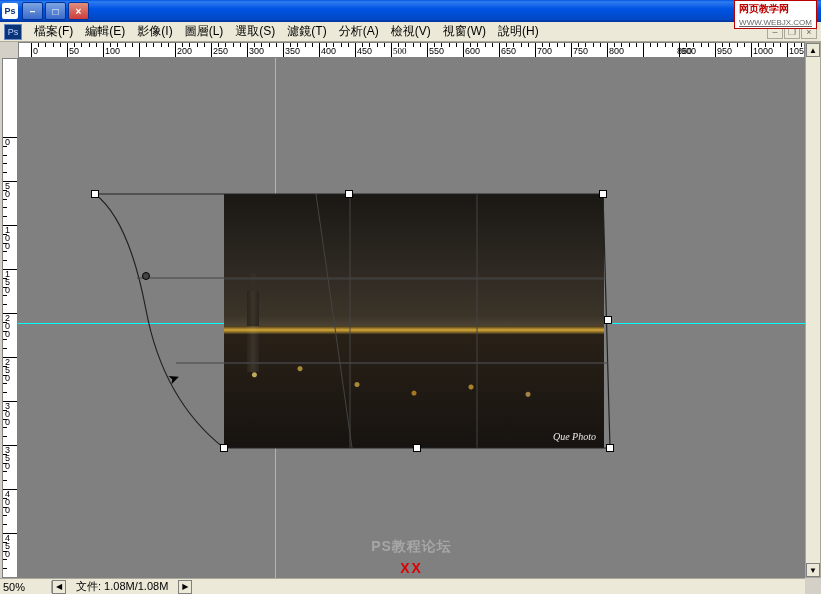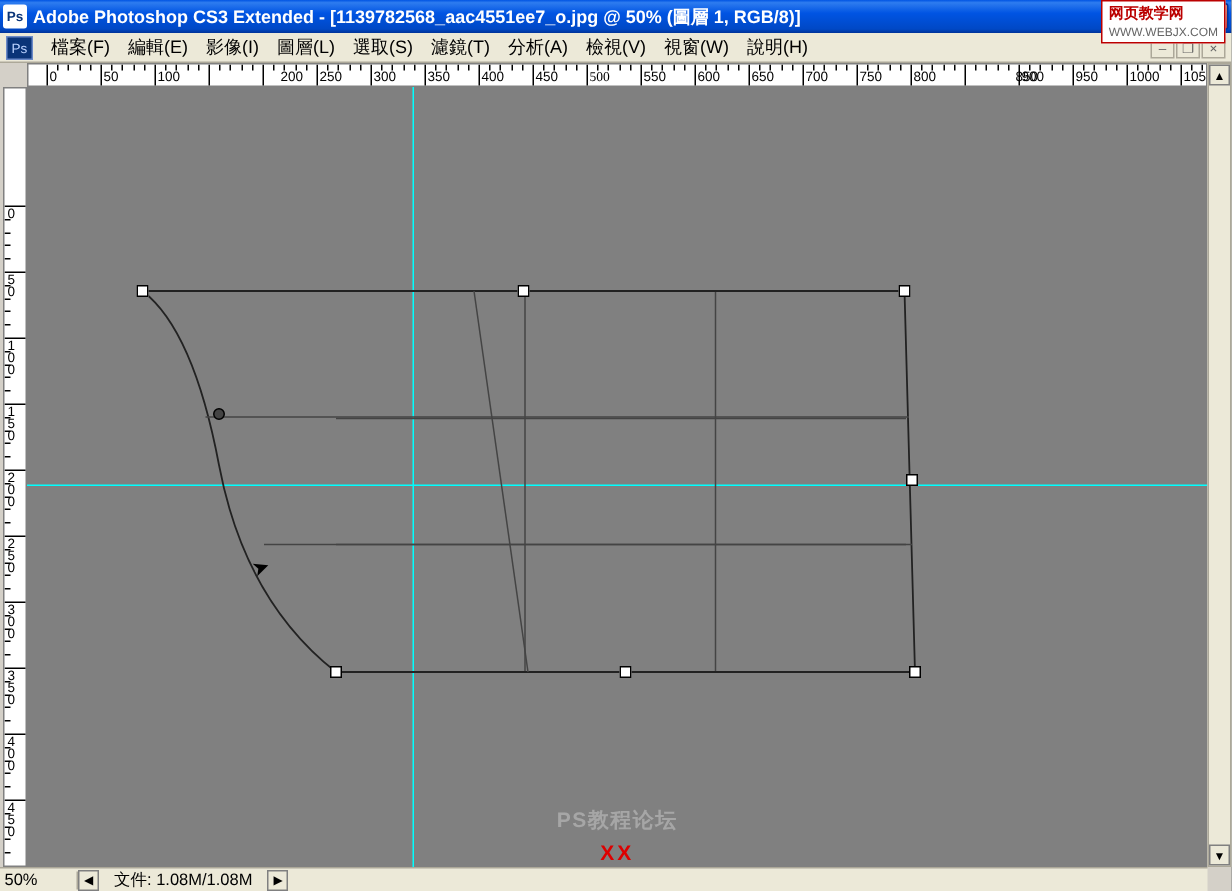--- a/index.html
+++ b/index.html
@@ -69,31 +69,30 @@
 .watermark .cn { color:#b00; font-weight:bold; }
 
 .wm2 { position:absolute; bottom:22px; left:50%; transform:translateX(-50%); color:#a6a6a6; font-size:14px; letter-spacing:1px; font-weight:bold; }
 .xx { position:absolute; bottom:2px; left:50%; transform:translateX(-50%); color:#d00; font-size:14px; font-weight:bold; letter-spacing:2px; }
 </style>
 </head>
 <body>
 
 <div class="titlebar">
   <div class="ps-icon">Ps</div>
-  <div class="ttext">Adobe Photoshop CS3 Extended - [1139782568_aac4551ee7_o.jpg @ 50% (圖層 1, RGB/8)]</div>
   <div class="window-controls">
     <div class="btn">–</div>
     <div class="btn">□</div>
     <div class="btn close">×</div>
   </div>
 </div>
 
 <div class="watermark">
   <span class="cn">网页教学网</span><br>
-  <span style="font-size:8px;">WWW.WEBJX.COM</span>
+  <span style="font-size:8px;text-decoration:underline;">WWW.WEBJX.COM</span>
 </div>
 
 <div class="menubar">
   <div class="ps-small">Ps</div>
   <div class="menu-item">檔案(F)</div>
   <div class="menu-item">編輯(E)</div>
   <div class="menu-item">影像(I)</div>
   <div class="menu-item">圖層(L)</div>
   <div class="menu-item">選取(S)</div>
   <div class="menu-item">濾鏡(T)</div>
@@ -131,21 +130,21 @@
     <div class="tick" style="left: 127.2px;"></div>
     <div class="tick" style="left: 134.4px;"></div>
     <div class="tick" style="left: 141.6px;"></div>
     <div class="tick" style="left: 148.8px;"></div>
     <div class="nlabel" style="left: 122px; margin-top: 32px;">150</div>
     <div class="tick big" style="left: 156px;"></div>
     <div class="tick" style="left: 163.2px;"></div>
     <div class="tick" style="left: 170.4px;"></div>
     <div class="tick" style="left: 177.6px;"></div>
     <div class="tick" style="left: 184.8px;"></div>
-    <div class="nlabel" style="left: 168px;">200</div>
+    <div class="nlabel" style="left: 158px;">200</div>
     <div class="tick big" style="left: 192px;"></div>
     <div class="tick" style="left: 199.2px;"></div>
     <div class="tick" style="left: 206.4px;"></div>
     <div class="tick" style="left: 213.6px;"></div>
     <div class="tick" style="left: 220.8px;"></div>
     <div class="nlabel" style="left: 194px;">250</div>
     <div class="tick big" style="left: 228px;"></div>
     <div class="tick" style="left: 235.2px;"></div>
     <div class="tick" style="left: 242.4px;"></div>
     <div class="tick" style="left: 249.6px;"></div>
@@ -339,20 +338,27 @@
       <span>5</span>
       <span>0</span>
     </div>
     <div class="tick big" style="top: 518px;"></div>
   </div>
 
 <div class="canvas-area">
   <div class="guide-h" style="top:265px;"></div>
   <div class="guide-v" style="left:257px;"></div>
 
+  <div class="image-wrap">
+    <div class="photo">
+      <div class="lights"></div>
+      <div class="tower"></div>
+      <div class="sig">Que Photo</div>
+    </div>
+  </div>
 
   <svg class="transform-lines" style="position:absolute; inset:0; width:100%; height:100%;">
 
     <line x1="206" y1="221" x2="586" y2="221"></line>
     <line x1="206" y1="305" x2="586" y2="305"></line>
     <line x1="332" y1="136" x2="332" y2="390"></line>
     <line x1="459" y1="136" x2="459" y2="390"></line>
 
     <polyline points="77,136 585,136 592,390 206,390"></polyline>
 

